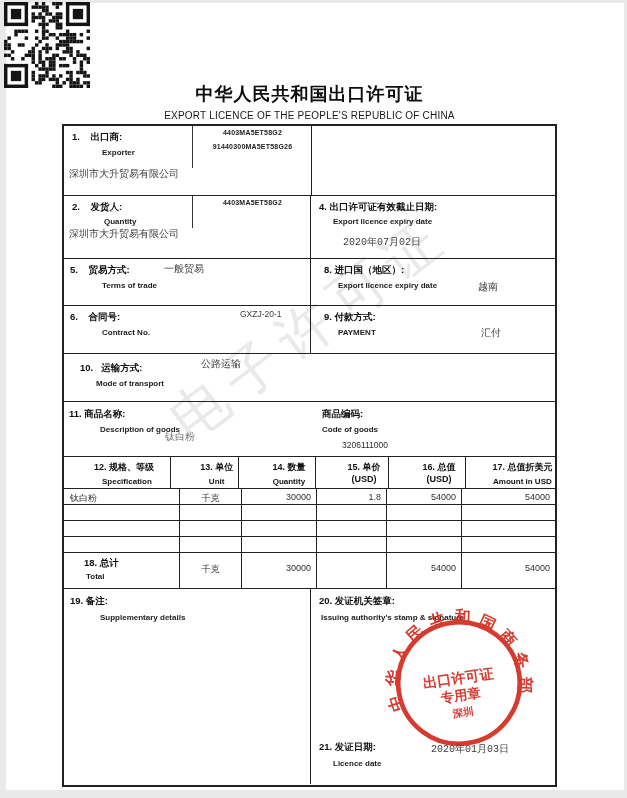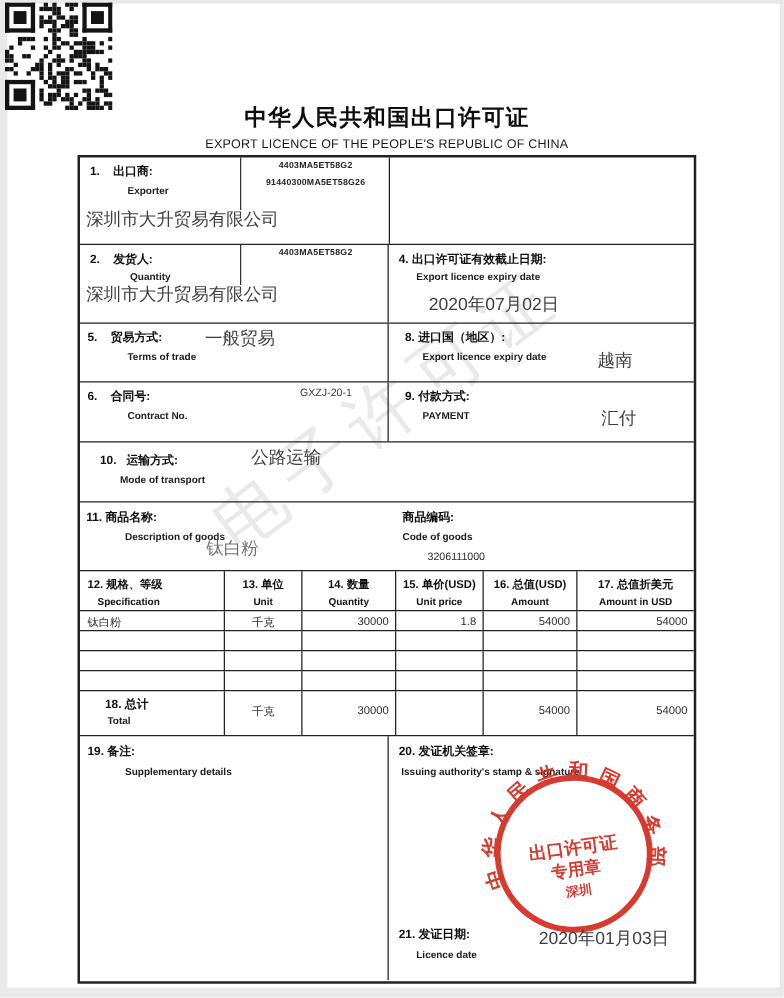--- a/index.html
+++ b/index.html
@@ -20,29 +20,29 @@
   .doc{position:absolute;left:62px;top:124px;width:495px;height:663px;
     border:2px solid #222;box-sizing:border-box;z-index:1;background:transparent;}
   .trow{display:flex;border-bottom:1px solid #222;box-sizing:border-box;position:relative;}
   .trow.last{border-bottom:none;}
   .cell{position:relative;box-sizing:border-box;}
   .cell.rb{border-right:1px solid #222;}
   .cell > div{position:absolute;white-space:nowrap;}
   .lbl{font-size:9.5px;font-weight:bold;color:#0d0d0d;}
   .lbl .no{display:inline-block;}
   .en{font-size:8px;font-weight:bold;color:#1c1c1c;}
-  .val{font-size:14px;color:#3d3d3d;font-family:Liberation Sans, sans-serif;}
+  .val{font-size:10px;color:#3d3d3d;font-family:Liberation Mono, monospace;}
   .code{font-size:7px;font-weight:bold;color:#222;letter-spacing:.2px;}
   .codes{position:absolute;left:128px;top:0;width:119px;text-align:center;
     border-left:1px solid #333;}
   .bignum{font-size:14px;color:#1a1a1a;letter-spacing:.5px;font-weight:normal;}
   
   .gcell{box-sizing:border-box;position:relative;overflow:hidden;}
   .gcell.rb{border-right:1px solid #222;}
-  .ghead{font-size:9px;font-weight:bold;text-align:center;padding-top:4px;}
+  .ghead{font-size:9px;font-weight:bold;text-align:center;padding-top:4px;margin-left:24px;}
   .ghead .l2{font-size:8px;margin-top:3px;}
   .gval{font-size:9px;color:#2f2f2f;padding-top:3px;}
   .num{text-align:right;padding-right:5px;}
   .ctr{text-align:center;font-family:"Liberation Serif","DejaVu Serif",serif;}
   .lft{text-align:left;padding-left:6px;font-family:"Liberation Serif","DejaVu Serif",serif;}
   .stamp{position:absolute;left:72px;top:18px;width:152px;height:152px;opacity:.92;}
 </style>
 </head>
 <body>
 

